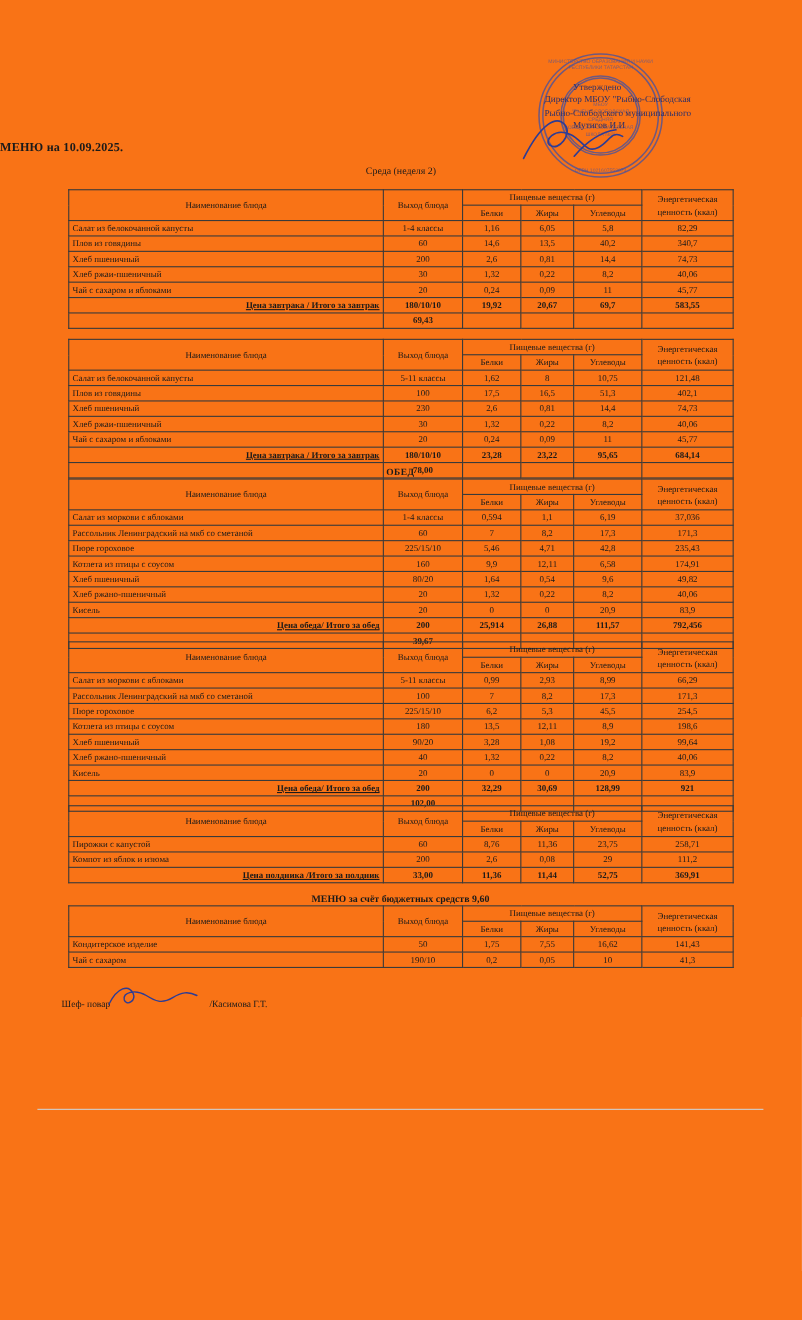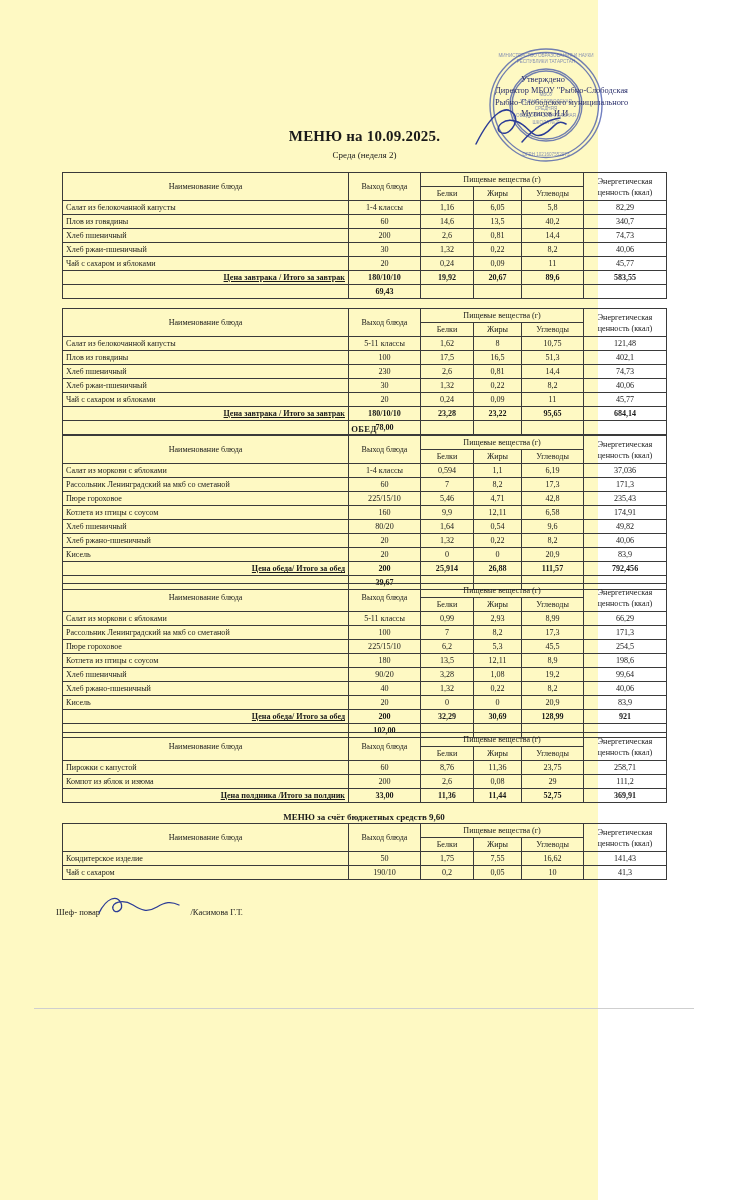--- a/index.html
+++ b/index.html
@@ -10,23 +10,23 @@
   body {
     width: 729px;
     height: 1200px;
     position: relative;
     font-family: "Liberation Serif", serif;
     color: #1a1a1a;
     overflow: hidden;
   }
   .page {
     position: relative;
-    width: 598px;
+    width: 729px;
     height: 1200px;
-    background: #fef9c3;
+    background: #f97316;
   }
 
   
   .stamp {
     position: absolute;
     left: 487px;
     top: 46px;
     width: 118px;
     height: 118px;
     pointer-events: none;
@@ -54,22 +54,22 @@
     height: 54px;
     pointer-events: none;
   }
 
   
   .title {
     position: absolute;
     top: 128px;
     left: 0;
     width: 729px;
-    text-align: center;
-    font-size: 15px;
+    text-align: left;
+    font-size: 11px;
     font-weight: bold;
     letter-spacing: .2px;
   }
   .subtitle {
     position: absolute;
     top: 150px;
     left: 0;
     width: 729px;
     text-align: center;
     font-size: 9px;
@@ -263,21 +263,21 @@
         <td class="num">0,24</td>
         <td class="num">0,09</td>
         <td class="num">11</td>
         <td class="num">45,77</td>
       </tr>
       <tr class="total">
         <td class="total-label">Цена завтрака / Итого за завтрак</td>
         <td class="num">180/10/10</td>
         <td class="num">19,92</td>
         <td class="num">20,67</td>
-        <td class="num">89,6</td>
+        <td class="num">69,7</td>
         <td class="num">583,55</td>
       </tr>
       <tr class="total">
         <td class="name"></td>
         <td class="num">69,43</td>
         <td class="num"></td>
         <td class="num"></td>
         <td class="num"></td>
         <td class="num"></td>
       </tr>

